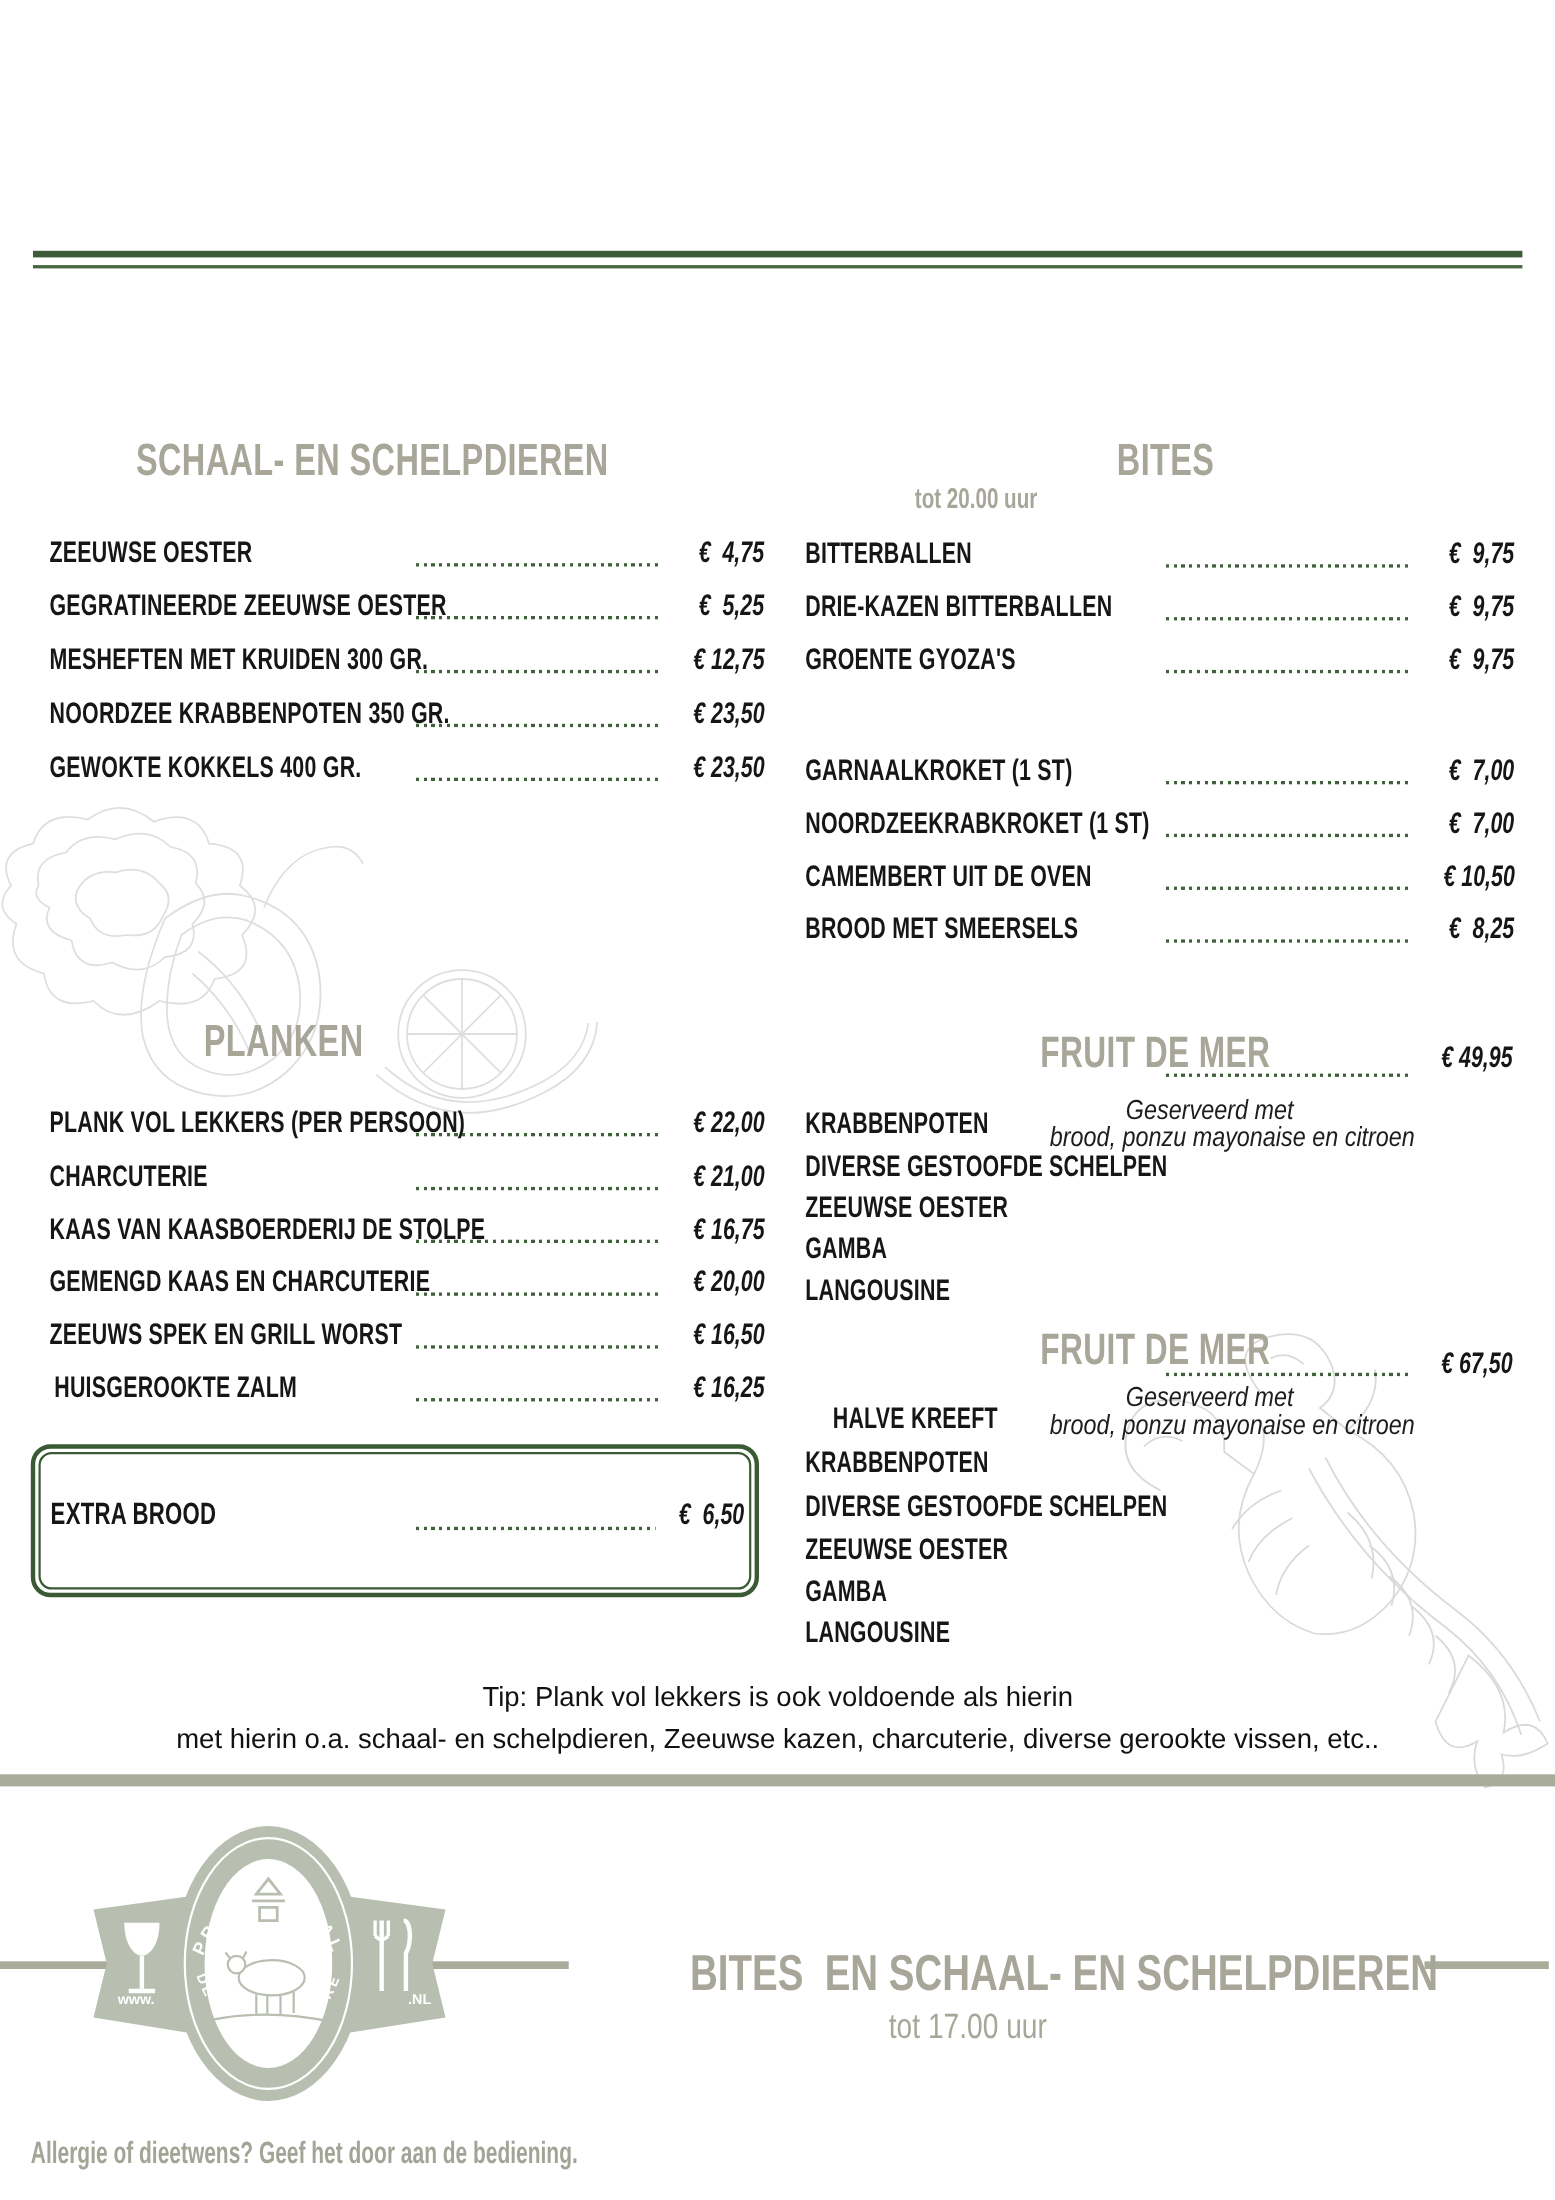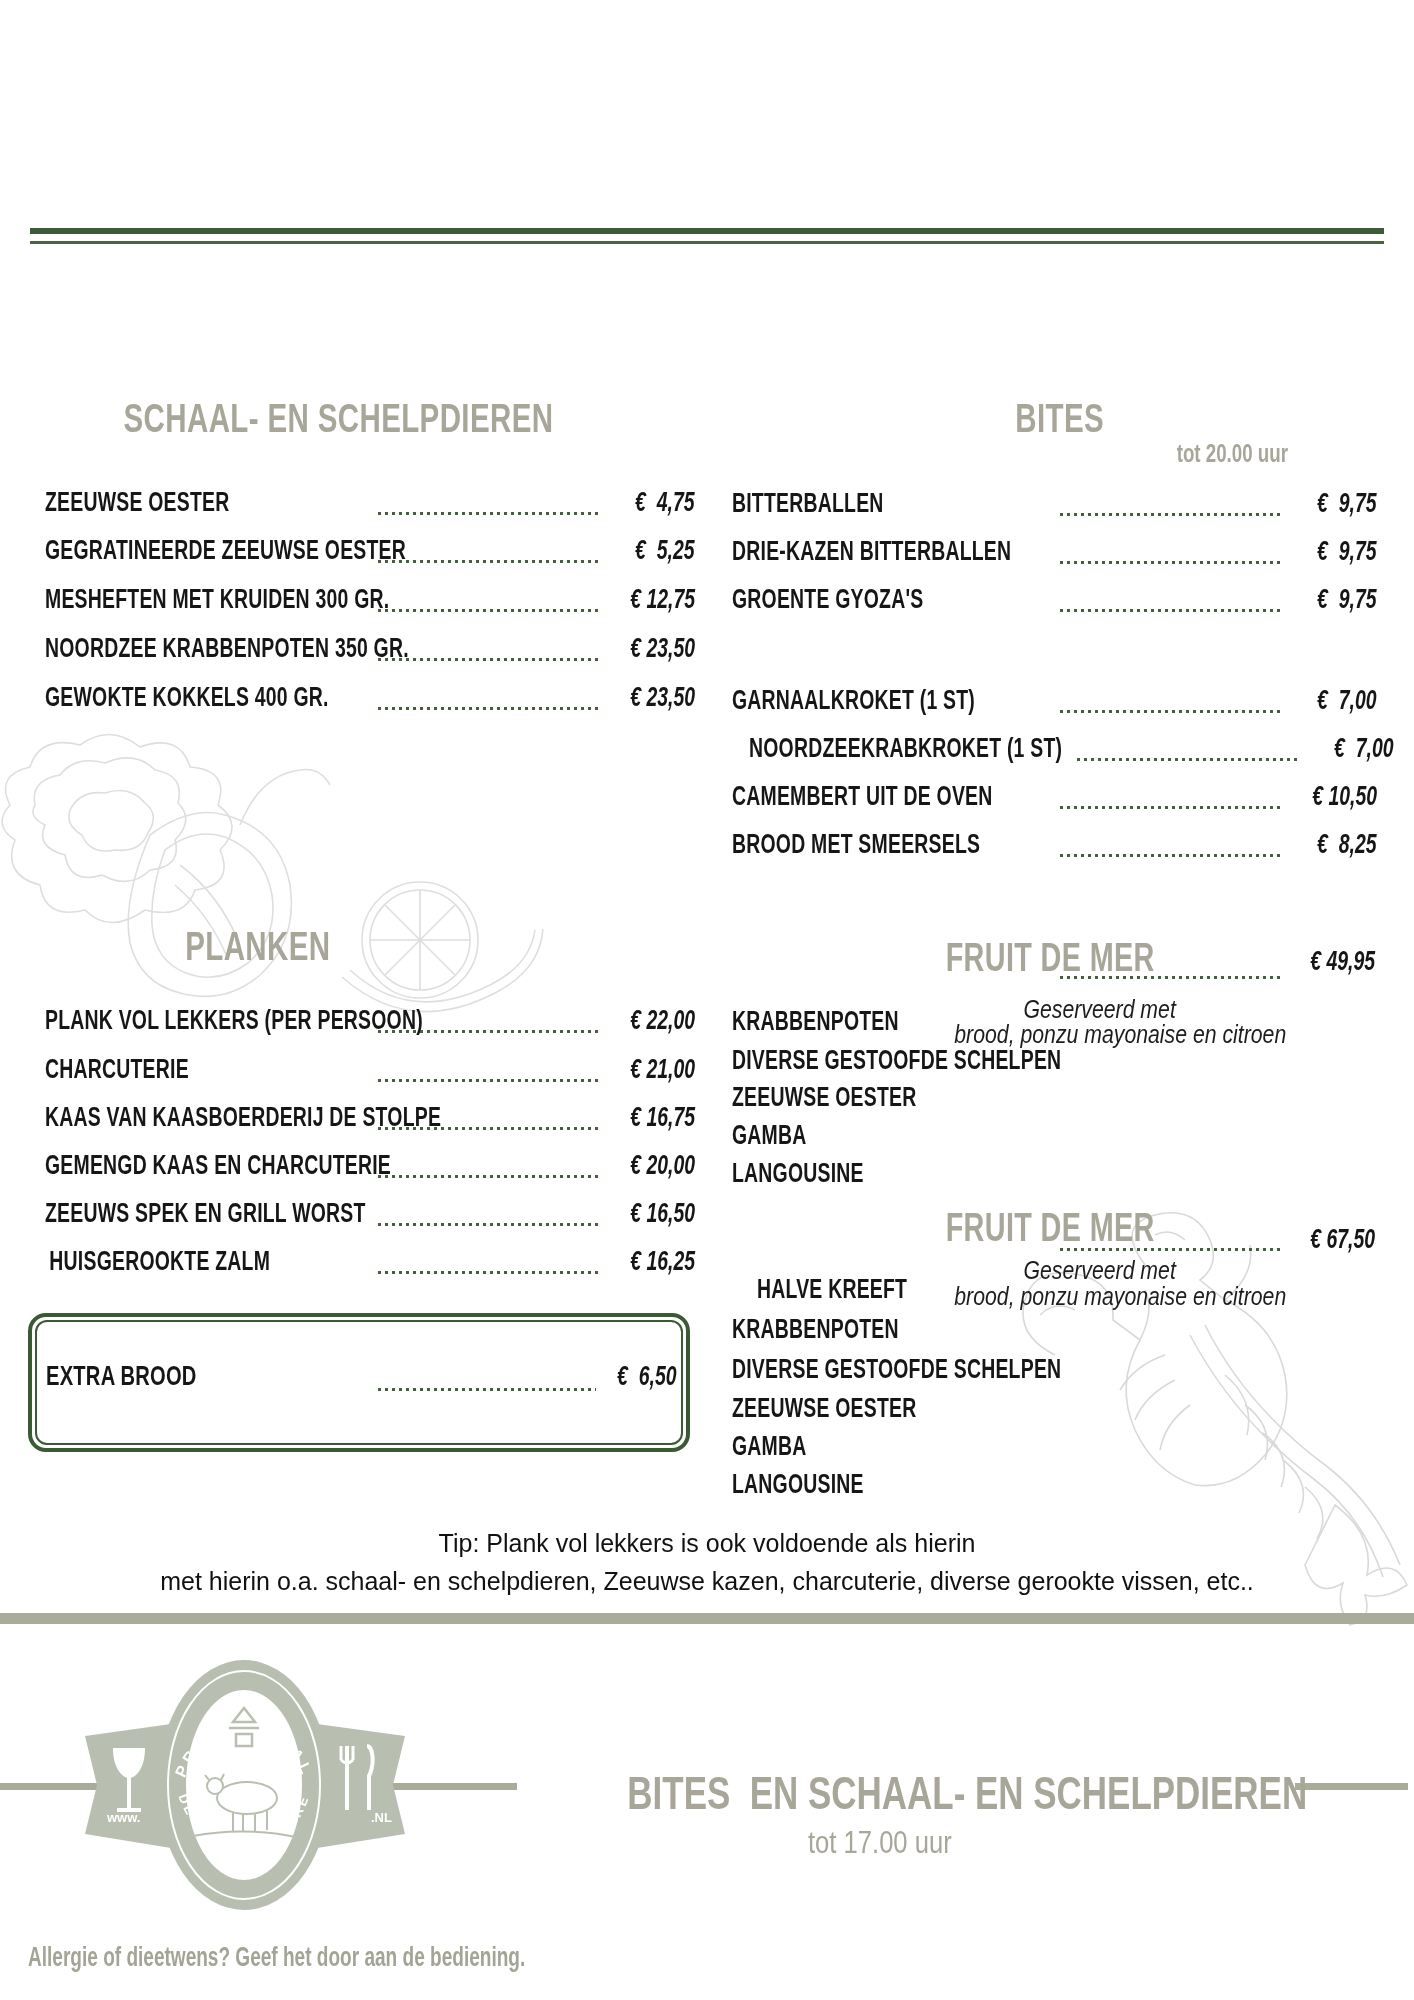--- a/index.html
+++ b/index.html
@@ -16,21 +16,21 @@
   }
   
   .cnd,.cnd-r,.cnd-c{display:inline-block;white-space:pre;transform:scaleX(.72);}
   .cnd{transform-origin:0 50%;}
   .cnd-r{transform-origin:100% 50%;}
   .cnd-c{transform-origin:50% 50%;}
   .rule{position:absolute;left:30px;width:1354px;}
   .rule.thick{top:228px;height:6px;background:var(--green);}
   .rule.thin{top:241px;height:3px;background:#47653f;}
   .sec-title{position:absolute;text-align:center;font-size:41px;line-height:46px;font-weight:bold;color:var(--sage);letter-spacing:.5px;}
-  .sec-sub{position:absolute;text-align:right;font-size:26px;line-height:30px;font-weight:bold;color:var(--sage);}
+  .sec-sub{position:absolute;text-align:left;font-size:26px;line-height:30px;font-weight:bold;color:var(--sage);}
   .row{position:absolute;height:36px;line-height:36px;}
   .rowL{left:45px;width:650px;}
   .rowR{left:732px;width:645px;}
   .lbl{font-size:27px;font-weight:bold;color:var(--ink);letter-spacing:.3px;}
   .leader{position:absolute;top:28px;height:3px;background:repeating-linear-gradient(90deg,#41603c 0 3px,transparent 3px 7px);}
   .rowL .leader{left:333px;width:222px;}
   .rowR .leader{left:328px;width:223px;}
   .price{position:absolute;right:0;top:0;width:160px;text-align:right;font-size:27px;font-weight:bold;font-style:italic;color:var(--ink);}
   .fdm-item{position:absolute;left:732px;height:34px;line-height:34px;}
   .fdm-price{position:absolute;left:1225px;width:150px;text-align:right;font-size:27px;font-weight:bold;font-style:italic;height:34px;line-height:34px;}
@@ -128,21 +128,21 @@
   <div class="row rowR" style="top:581px;">
     <span class="lbl cnd">GROENTE GYOZA'S</span>
     <span class="leader"></span>
     <span class="price"><span class="cnd-r">€  9,75</span></span>
   </div>
   <div class="row rowR" style="top:682px;">
     <span class="lbl cnd">GARNAALKROKET (1 ST)</span>
     <span class="leader"></span>
     <span class="price"><span class="cnd-r">€  7,00</span></span>
   </div>
-  <div class="row rowR" style="top:730px;margin-left:17px;">
+  <div class="row rowR" style="top:730px;">
     <span class="lbl cnd">NOORDZEEKRABKROKET (1 ST)</span>
     <span class="leader"></span>
     <span class="price"><span class="cnd-r">€  7,00</span></span>
   </div>
   <div class="row rowR" style="top:778px;">
     <span class="lbl cnd">CAMEMBERT UIT DE OVEN</span>
     <span class="leader"></span>
     <span class="price"><span class="cnd-r">€ 10,50</span></span>
   </div>
   <div class="row rowR" style="top:826px;">

